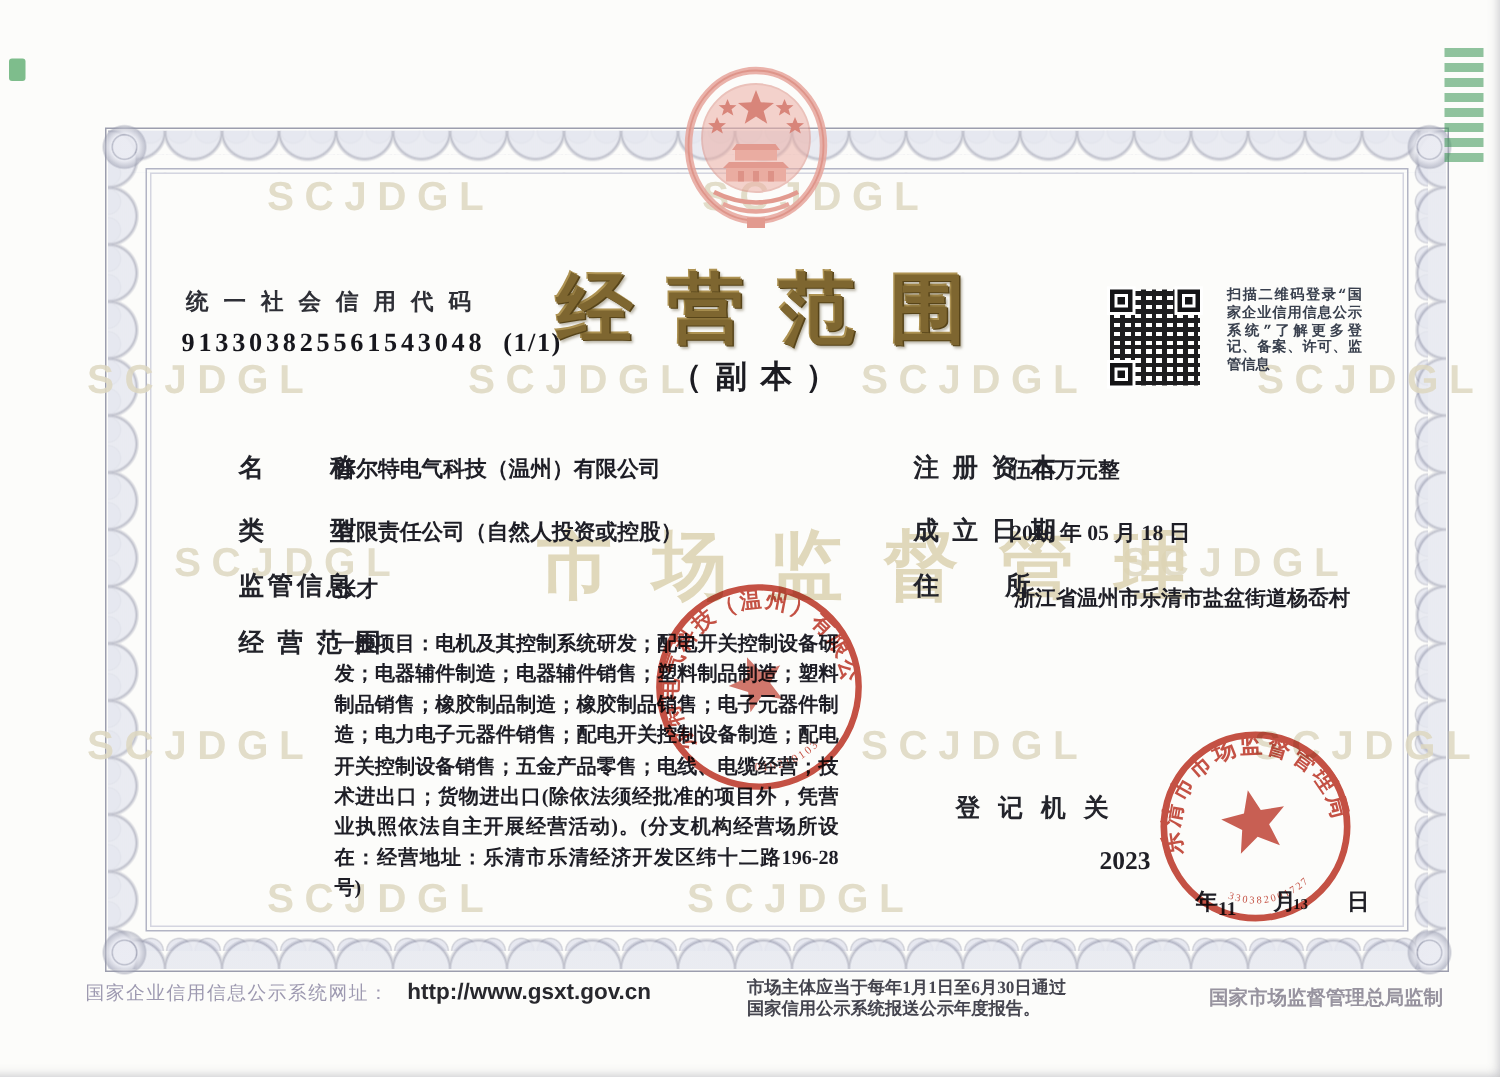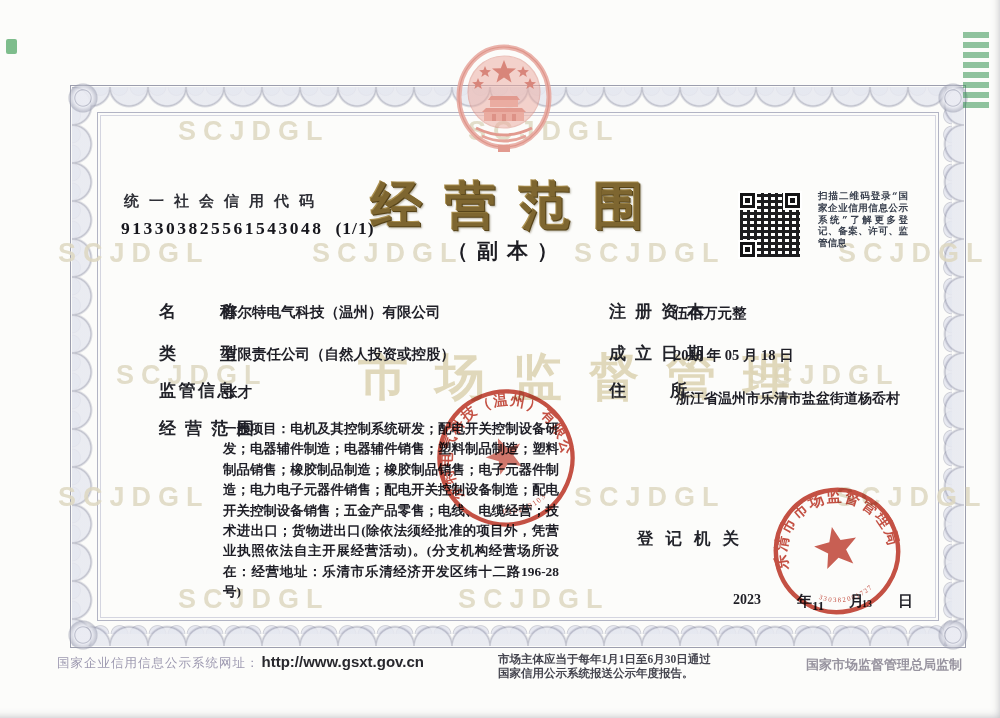--- a/index.html
+++ b/index.html
@@ -69,21 +69,21 @@
       font-weight:bold;font-size:16.5px;letter-spacing:12px;color:#23242b;white-space:nowrap;}
   .date-part{position:absolute;z-index:3;color:#1f1f26;font-weight:600;}
   
   .seal{position:absolute;z-index:5;mix-blend-mode:multiply;opacity:.88;}
   .seal-company{left:431px;top:383px;transform:rotate(-22deg);}
   .seal-authority{left:768px;top:482px;transform:rotate(-12deg);}
   
   .foot-left{position:absolute;left:57px;top:653px;z-index:3;display:flex;align-items:baseline;white-space:nowrap;}
   .foot-left-label{font-size:12.5px;color:#9d99b0;letter-spacing:1px;}
   .foot-left-url{font-family:"Liberation Sans","DejaVu Sans",sans-serif;font-weight:bold;
-      font-size:15px;color:#28282d;margin-left:2px;}
+      font-size:15px;color:#28282d;margin-left:12px;}
   .foot-center{position:absolute;left:498px;top:653px;z-index:3;width:250px;font-size:11.5px;
       line-height:13.5px;font-weight:bold;color:#45454f;}
   .foot-right{position:absolute;left:806px;top:656px;z-index:3;font-size:13px;color:#97939f;
       font-weight:600;white-space:nowrap;}
   
   .green-tl{position:absolute;left:6px;top:39px;width:11px;height:15px;z-index:6;
       background:#49a35c;opacity:.7;border-radius:2px;}
   .green-tr{position:absolute;left:963px;top:30px;width:26px;height:78px;z-index:6;opacity:.65;
       background:repeating-linear-gradient(0deg, rgba(55,148,82,.85) 0 6px, transparent 6px 10px);}
 </style>
@@ -172,21 +172,21 @@
   <div class="lbl ls4" style="left:575px;top:300px">注册资本</div>
   <div class="val" style="left:674px;top:304px">伍佰万元整</div>
 
   <div class="lbl ls4" style="left:575px;top:342px">成立日期</div>
   <div class="val" style="left:674px;top:346px">2010 年 05 月 18 日</div>
 
   <div class="lbl ls2" style="left:575px;top:379px">住所</div>
   <div class="val addr" style="left:676px;top:390px">浙江省温州市乐清市盐盆街道杨岙村</div>
 
   <div class="reg-label">登记机关</div>
-  <span class="date-part" style="left:733px;top:592px;font-size:14px">2023</span>
+  <span class="date-part" style="left:733px;top:564px;font-size:17px">2023</span>
   <span class="date-part" style="left:797px;top:592px;font-size:15px">年</span>
   <span class="date-part" style="left:812px;top:598px;font-size:13px">11</span>
   <span class="date-part" style="left:849px;top:592px;font-size:15px">月</span>
   <span class="date-part" style="left:862px;top:598px;font-size:10px">13</span>
   <span class="date-part" style="left:898px;top:592px;font-size:15px">日</span>
 
   <svg class="seal seal-company" width="150" height="150" viewBox="0 0 140 140">
     <circle cx="70" cy="70" r="62" fill="none" stroke="#bf3a2b" stroke-width="4"></circle>
     <path d="M70 50 l4.6 11.8 12.7.6 -9.9 7.9 3.4 12.3 -10.8-7 -10.8 7 3.4-12.3 -9.9-7.9 12.7-.6 z" fill="#bf3a2b" fill-opacity=".78"></path>
     <defs>

